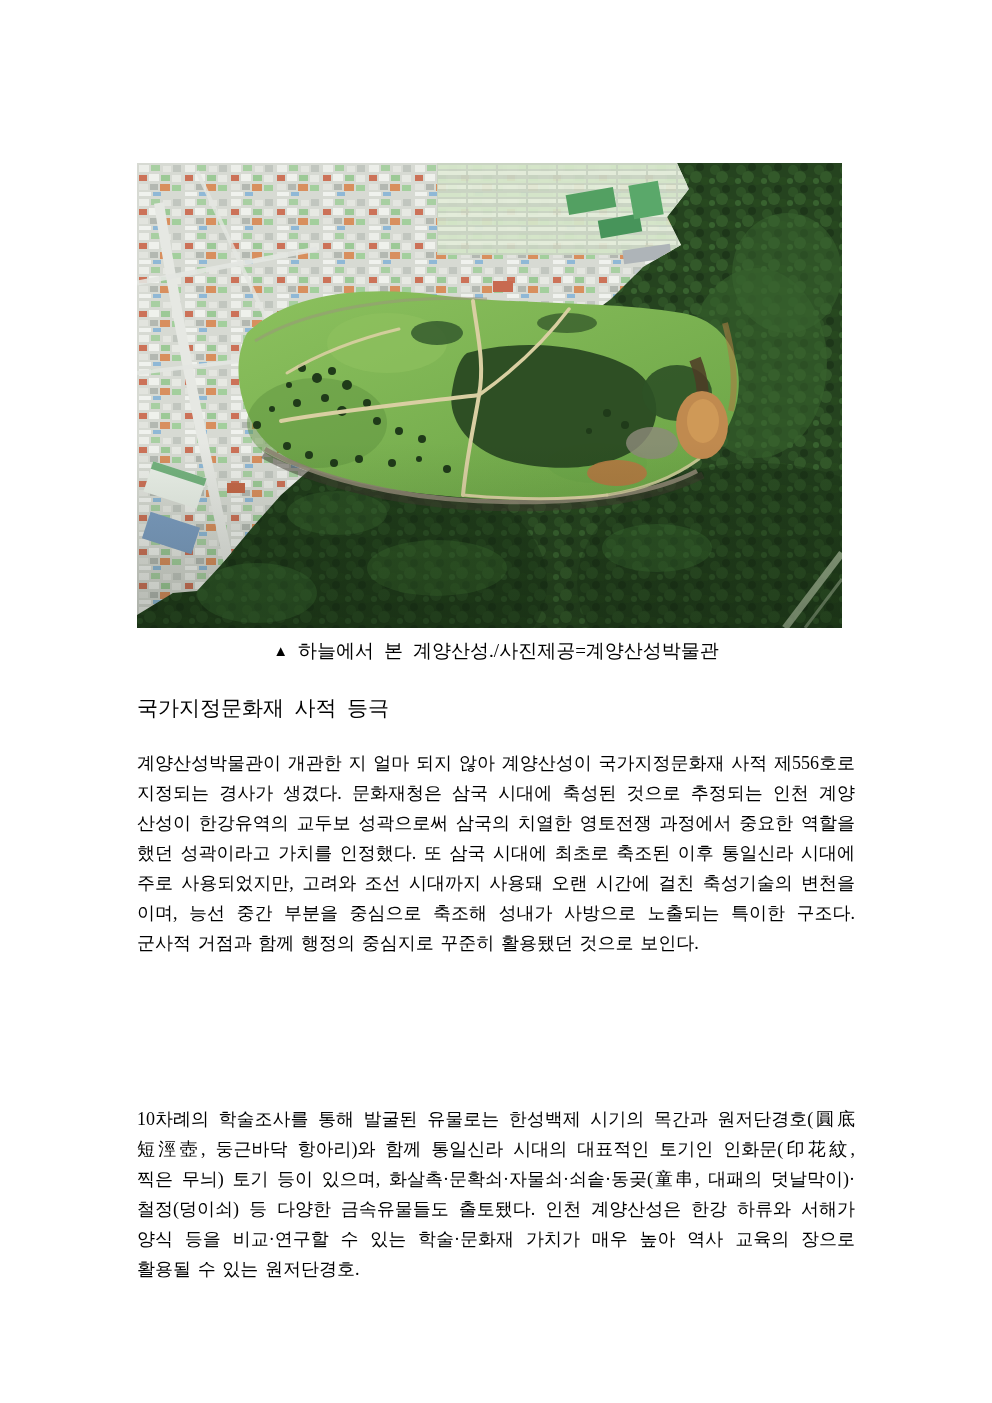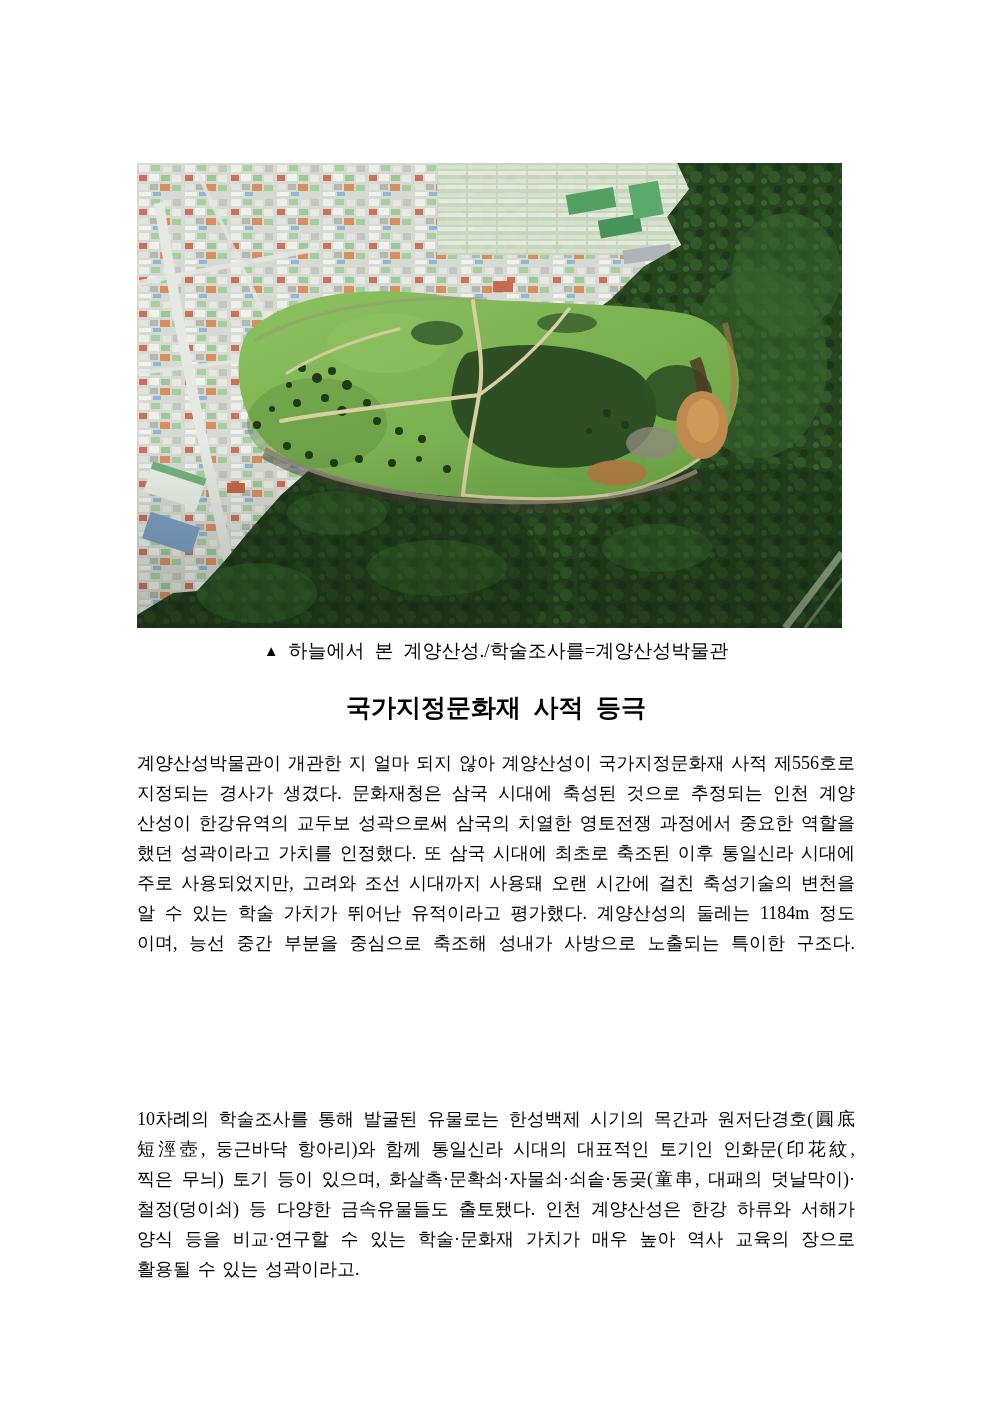--- a/index.html
+++ b/index.html
@@ -14,21 +14,21 @@
   }
   .photo-wrap svg{display:block;width:705px;height:465px;}
   .caption{
     position:absolute;left:0;top:639px;width:992px;text-align:center;
     font-size:19px;line-height:24px;word-spacing:0.28em;color:#000;
     white-space:nowrap;
   }
   .caption .marker{font-size:15px;vertical-align:1px;margin-right:10px;}
   .heading{
     position:absolute;left:137px;top:695px;width:718px;
-    font-size:25px;font-weight:bold;line-height:26px;word-spacing:0.25em;color:#000;text-align:center;
+    font-size:21px;font-weight:normal;line-height:26px;word-spacing:0.25em;color:#000;
   }
   .para{
     position:absolute;left:137px;width:718px;color:#000;
   }
   .para-1{top:748px;}
   .para-2{top:1104px;}
   .pline{
     width:718px;height:30px;line-height:30px;font-size:18px;
     text-align:justify;text-align-last:justify;white-space:nowrap;
     word-spacing:0.12em;
@@ -195,34 +195,34 @@
     <ellipse cx="480" cy="310" rx="30" ry="13" fill="#b07a42" opacity="0.95"></ellipse>
 
     <path d="M648,465 L705,390" stroke="#aebfa0" stroke-width="7" opacity="0.75"></path>
     <path d="M668,465 L705,416" stroke="#9cae90" stroke-width="3" opacity="0.6"></path>
 
     <rect x="0" y="0" width="705" height="465" fill="url(#vign)"></rect>
   </svg>
 </div>
 
 <div class="caption">
-  <span class="marker">▲</span><span>하늘에서 본 계양산성./학술조사를=계양산성박물관</span>
+  <span class="marker">▲</span><span>하늘에서 본 계양산성./사진제공=계양산성박물관</span>
 </div>
 
 <div class="heading">국가지정문화재 사적 등극</div>
 
 <div class="para para-1">
     <div class="pline">계양산성박물관이 개관한 지 얼마 되지 않아 계양산성이 국가지정문화재 사적 제556호로</div>
     <div class="pline">지정되는 경사가 생겼다. 문화재청은 삼국 시대에 축성된 것으로 추정되는 인천 계양</div>
     <div class="pline">산성이 한강유역의 교두보 성곽으로써 삼국의 치열한 영토전쟁 과정에서 중요한 역할을</div>
     <div class="pline">했던 성곽이라고 가치를 인정했다. 또 삼국 시대에 최초로 축조된 이후 통일신라 시대에</div>
     <div class="pline">주로 사용되었지만, 고려와 조선 시대까지 사용돼 오랜 시간에 걸친 축성기술의 변천을</div>
-    <div class="pline">알 수 있는 학술 가치가 뛰어난 유적이라고 평가했다. 계양산성의 둘레는 1184m 정도</div>
     <div class="pline">이며, 능선 중간 부분을 중심으로 축조해 성내가 사방으로 노출되는 특이한 구조다.</div>
+    <div class="pline last">군사적 거점과 함께 행정의 중심지로 꾸준히 활용됐던 것으로 보인다.</div>
   </div>
 <div class="para para-2">
     <div class="pline">10차례의 학술조사를 통해 발굴된 유물로는 한성백제 시기의 목간과 원저단경호(圓底</div>
     <div class="pline">短涇壺, 둥근바닥 항아리)와 함께 통일신라 시대의 대표적인 토기인 인화문(印花紋,</div>
     <div class="pline">찍은 무늬) 토기 등이 있으며, 화살촉·문확쇠·자물쇠·쇠솥·동곶(童串, 대패의 덧날막이)·</div>
     <div class="pline">철정(덩이쇠) 등 다양한 금속유물들도 출토됐다. 인천 계양산성은 한강 하류와 서해가</div>
     <div class="pline">양식 등을 비교·연구할 수 있는 학술·문화재 가치가 매우 높아 역사 교육의 장으로</div>
-    <div class="pline last">활용될 수 있는 성곽이라고.</div>
+    <div class="pline last">활용될 수 있는 원저단경호.</div>
   </div>
 
 </body></html>

